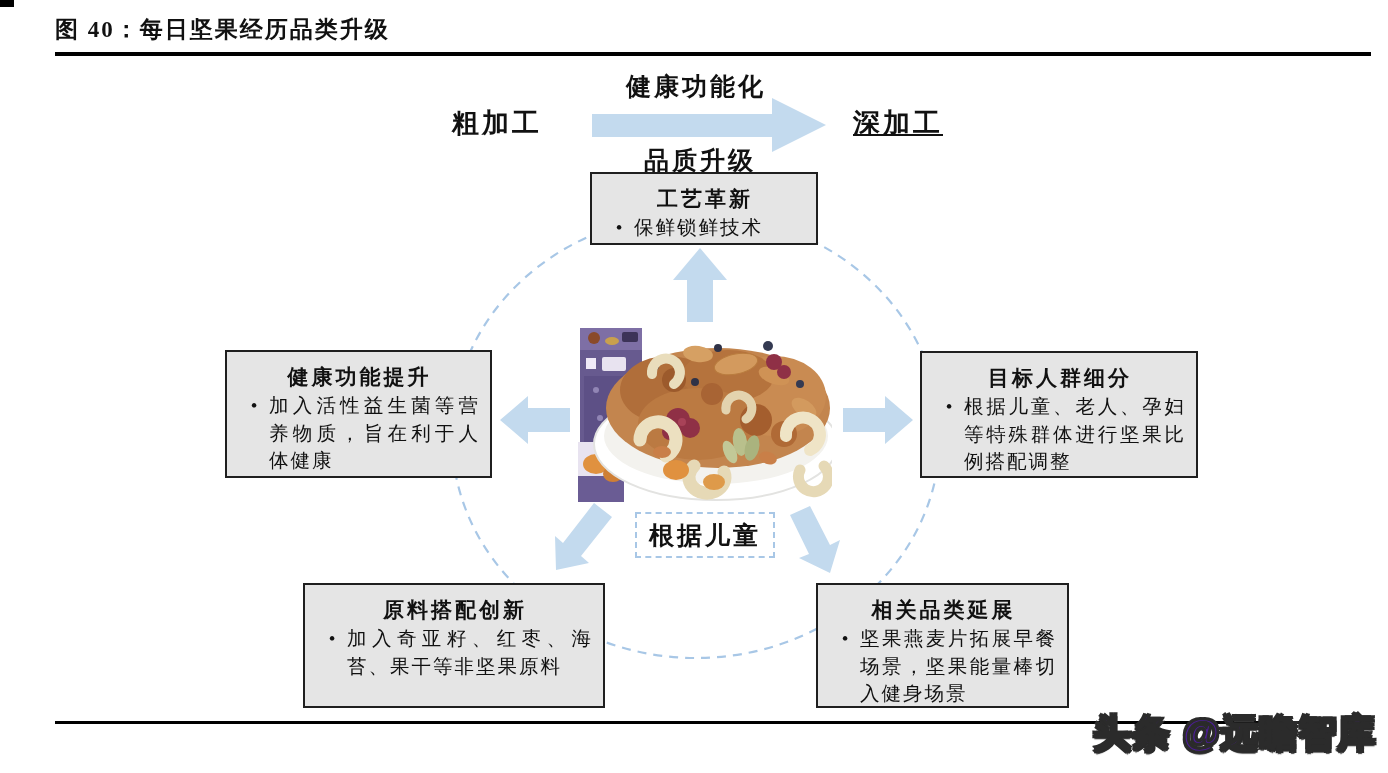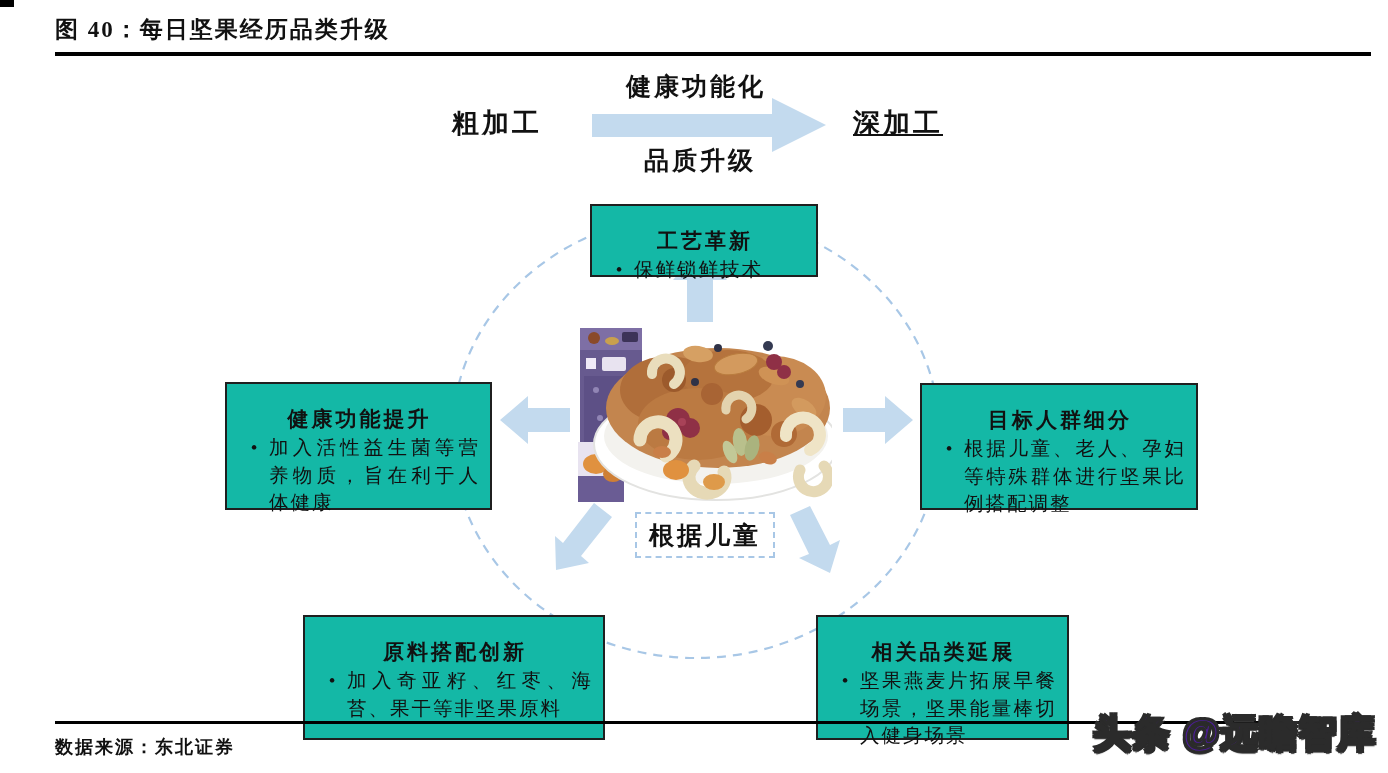--- a/index.html
+++ b/index.html
@@ -29,25 +29,24 @@
   .flow-top{left:626px;top:70px;font-size:25px;}
   .flow-bottom{left:644px;top:144px;font-size:25px;}
 
   
   .diagram-svg{left:0;top:0;width:1388px;height:773px;}
   .arrow{fill:var(--arrow,#c3daee);}
   .dashring{fill:none;stroke:var(--dash,#a8c7e6);stroke-width:2.2;stroke-dasharray:9 7;}
 
   
   .cat-box{
-    background:#14b8a6;
+    background:#e5e5e5;
     border:2px solid var(--boxborder,#1f1f1f);
     box-sizing:border-box;
-    padding:20px 10px 4px 12px;
-    margin-top:32px;
+    padding:10px 10px 4px 12px;
   }
   .cat-title{
     text-align:center;font-weight:bold;
     font-size:21px;letter-spacing:3px;line-height:30px;
   }
   .bullet-row{display:flex;align-items:flex-start;}
   .bullet-dot{width:30px;flex:0 0 30px;font-size:19px;line-height:27px;text-align:center;}
   .bullet-text{
     flex:1;font-size:19.5px;line-height:27.5px;letter-spacing:2px;
     text-align:justify;
@@ -217,16 +216,15 @@
 
   <div class="abs cat-box box-bright">
     <div class="cat-title">相关品类延展</div>
     <div class="bullet-row">
       <span class="bullet-dot">•</span>
       <span class="bullet-text">坚果燕麦片拓展早餐场景，坚果能量棒切入健身场景</span>
     </div>
   </div>
 
   <div class="abs footer-rule"></div>
-  <div class="abs source-note">数据来源：东北证券</div>
   <div class="abs watermark">头条 @远瞻智库</div>
 
 </div>
 
 </body></html>

